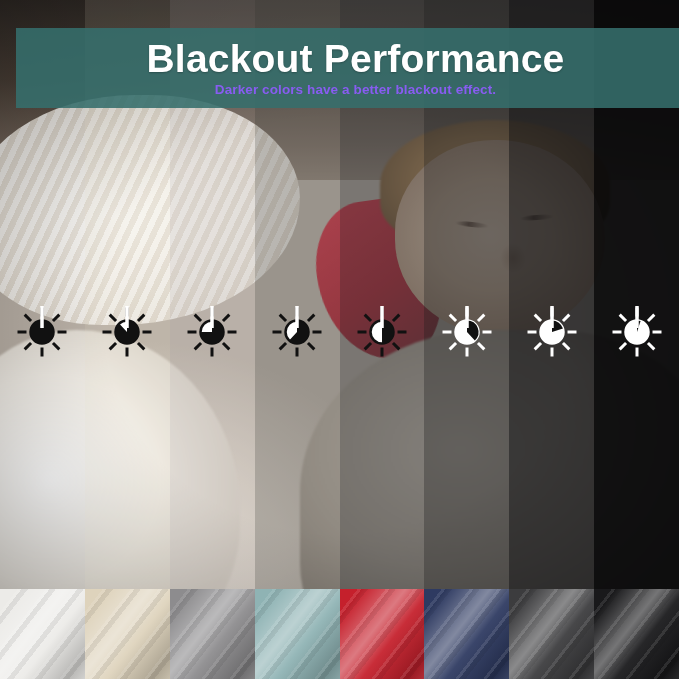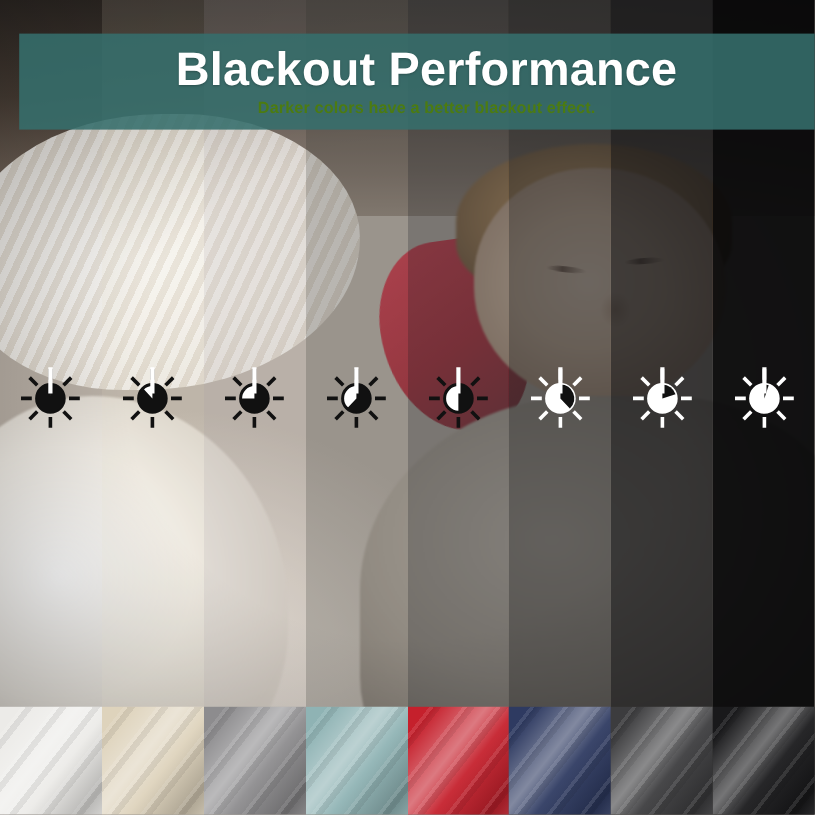--- a/index.html
+++ b/index.html
@@ -125,21 +125,21 @@
   }
   .header .title {
     color: #ffffff;
     font-size: 39px;
     font-weight: bold;
     letter-spacing: .2px;
     line-height: 1.05;
     text-shadow: 0 1px 2px rgba(0,0,0,.25);
   }
   .header .subtitle {
-    color: #4d7c0f;
+    color: #8b5cf6;
     font-size: 13.5px;
     font-weight: bold;
     letter-spacing: .1px;
     opacity: .97;
   }
 
   
   .icon-row {
     position: absolute;
     left: 0; top: 288px;

